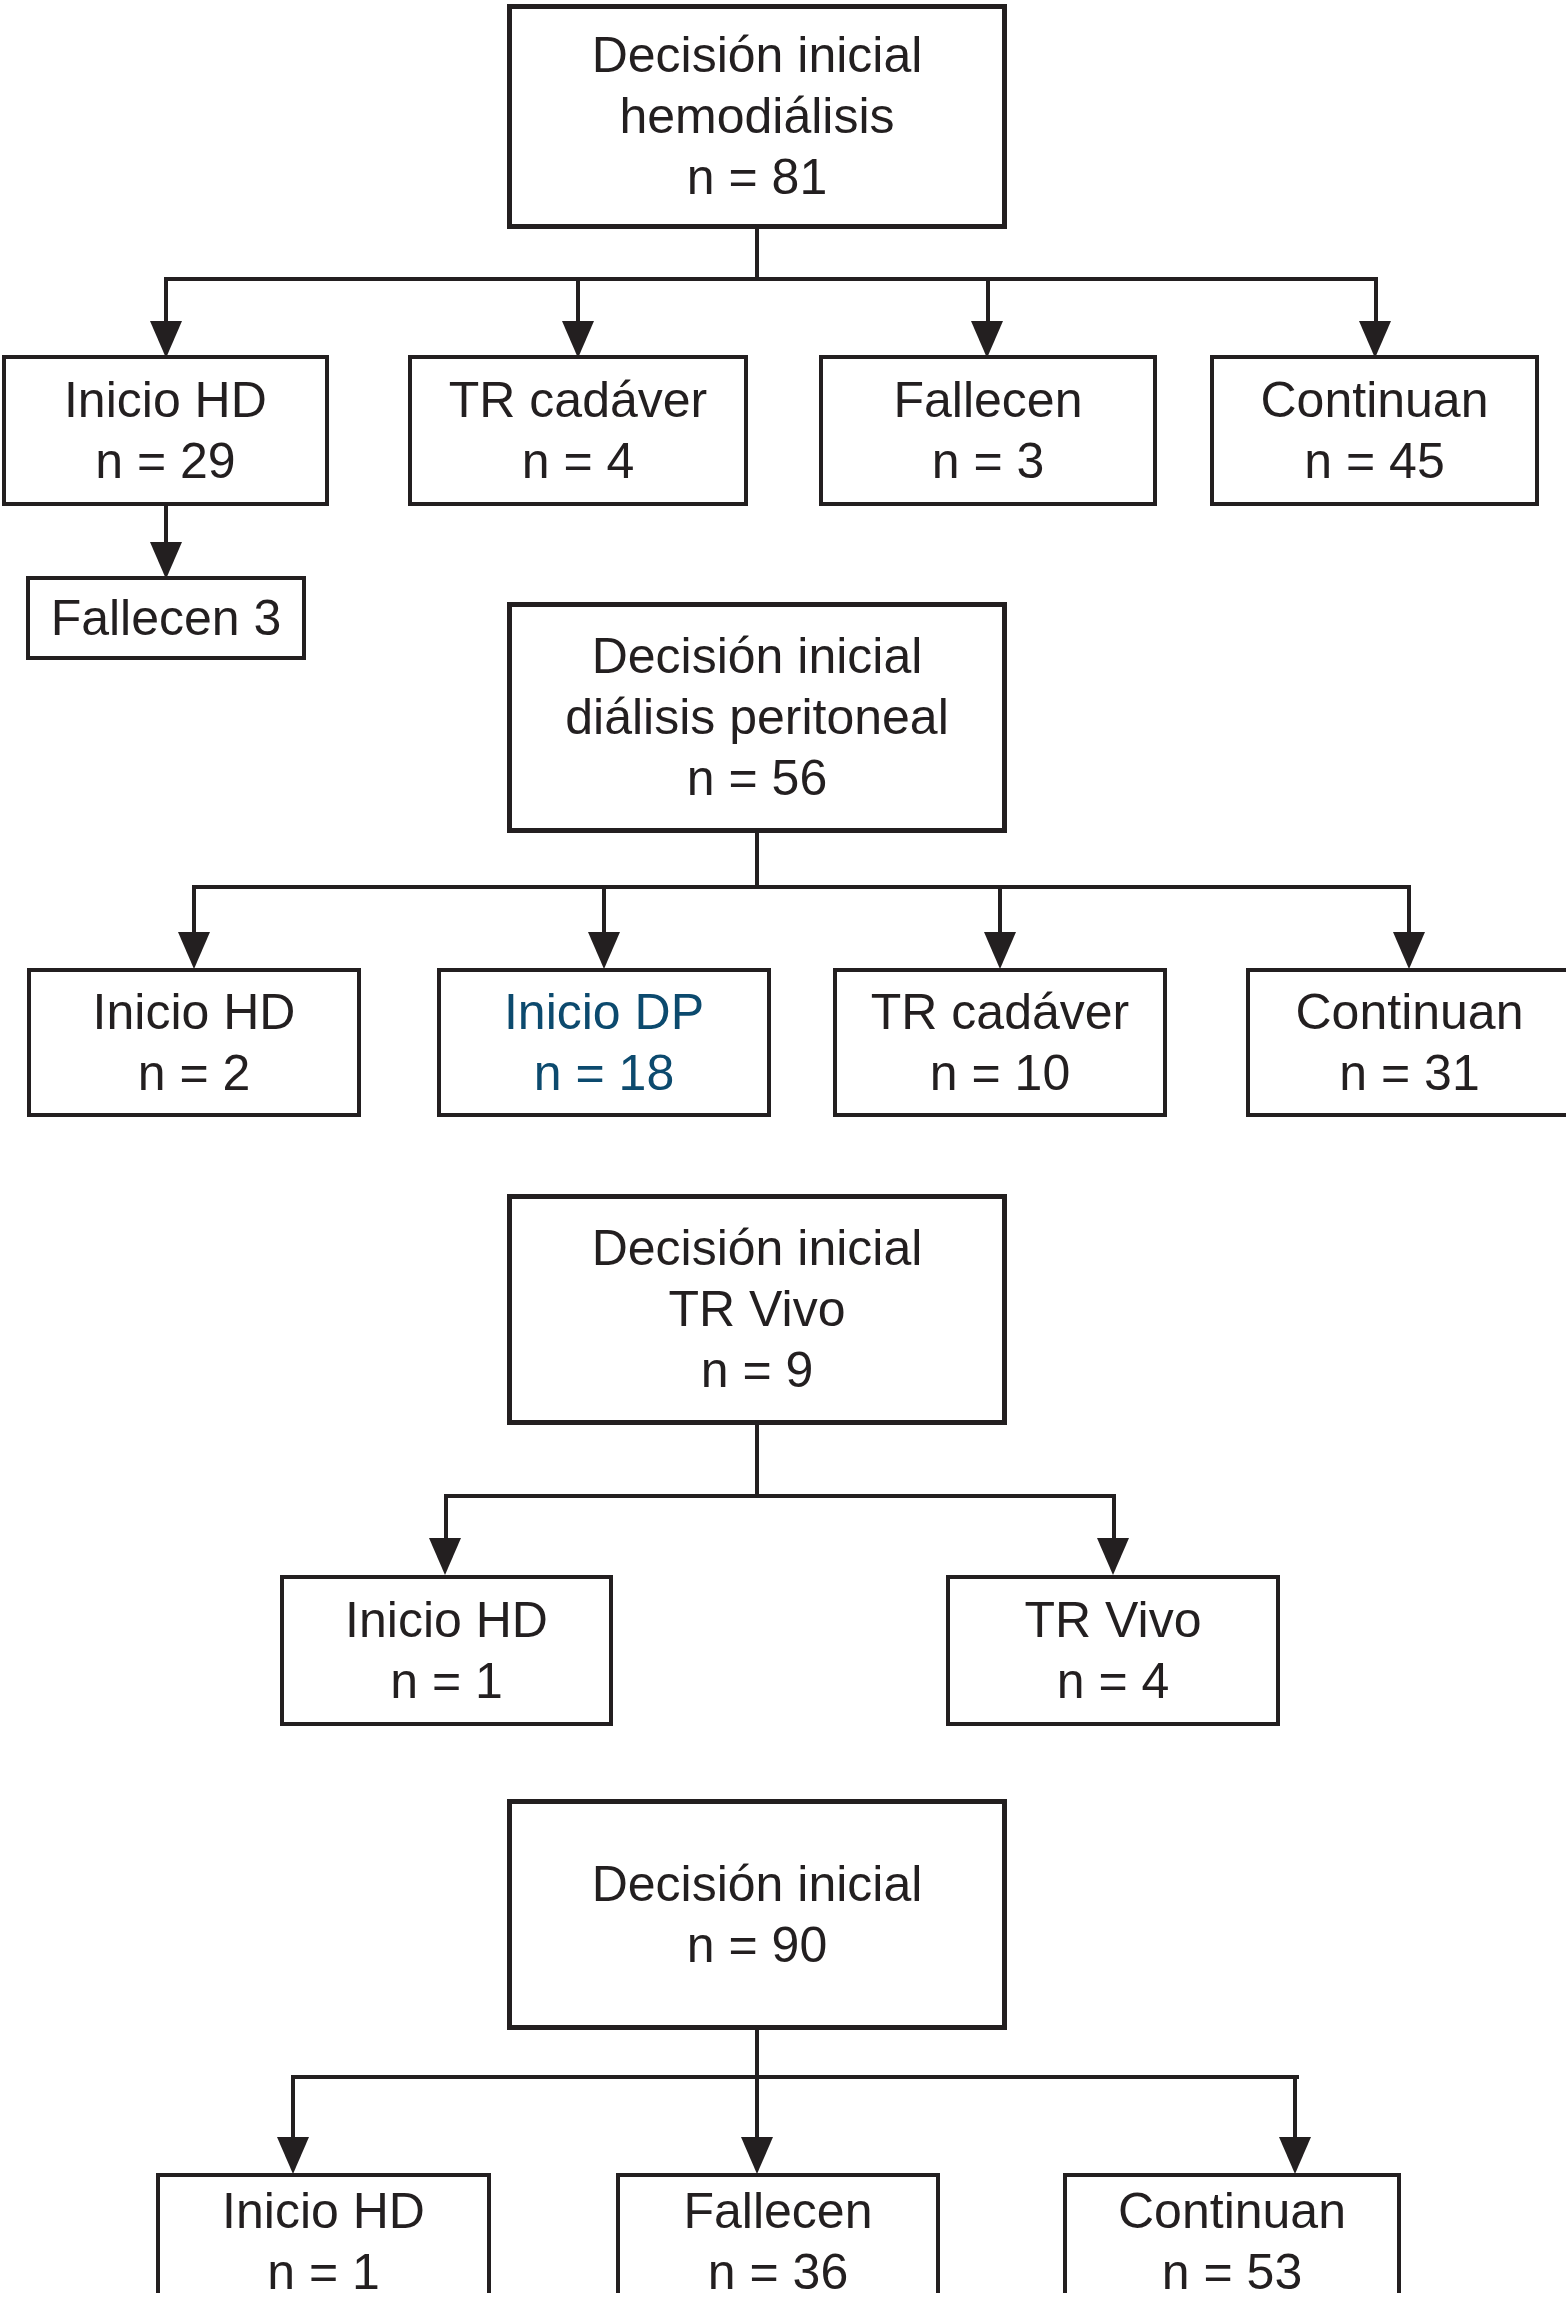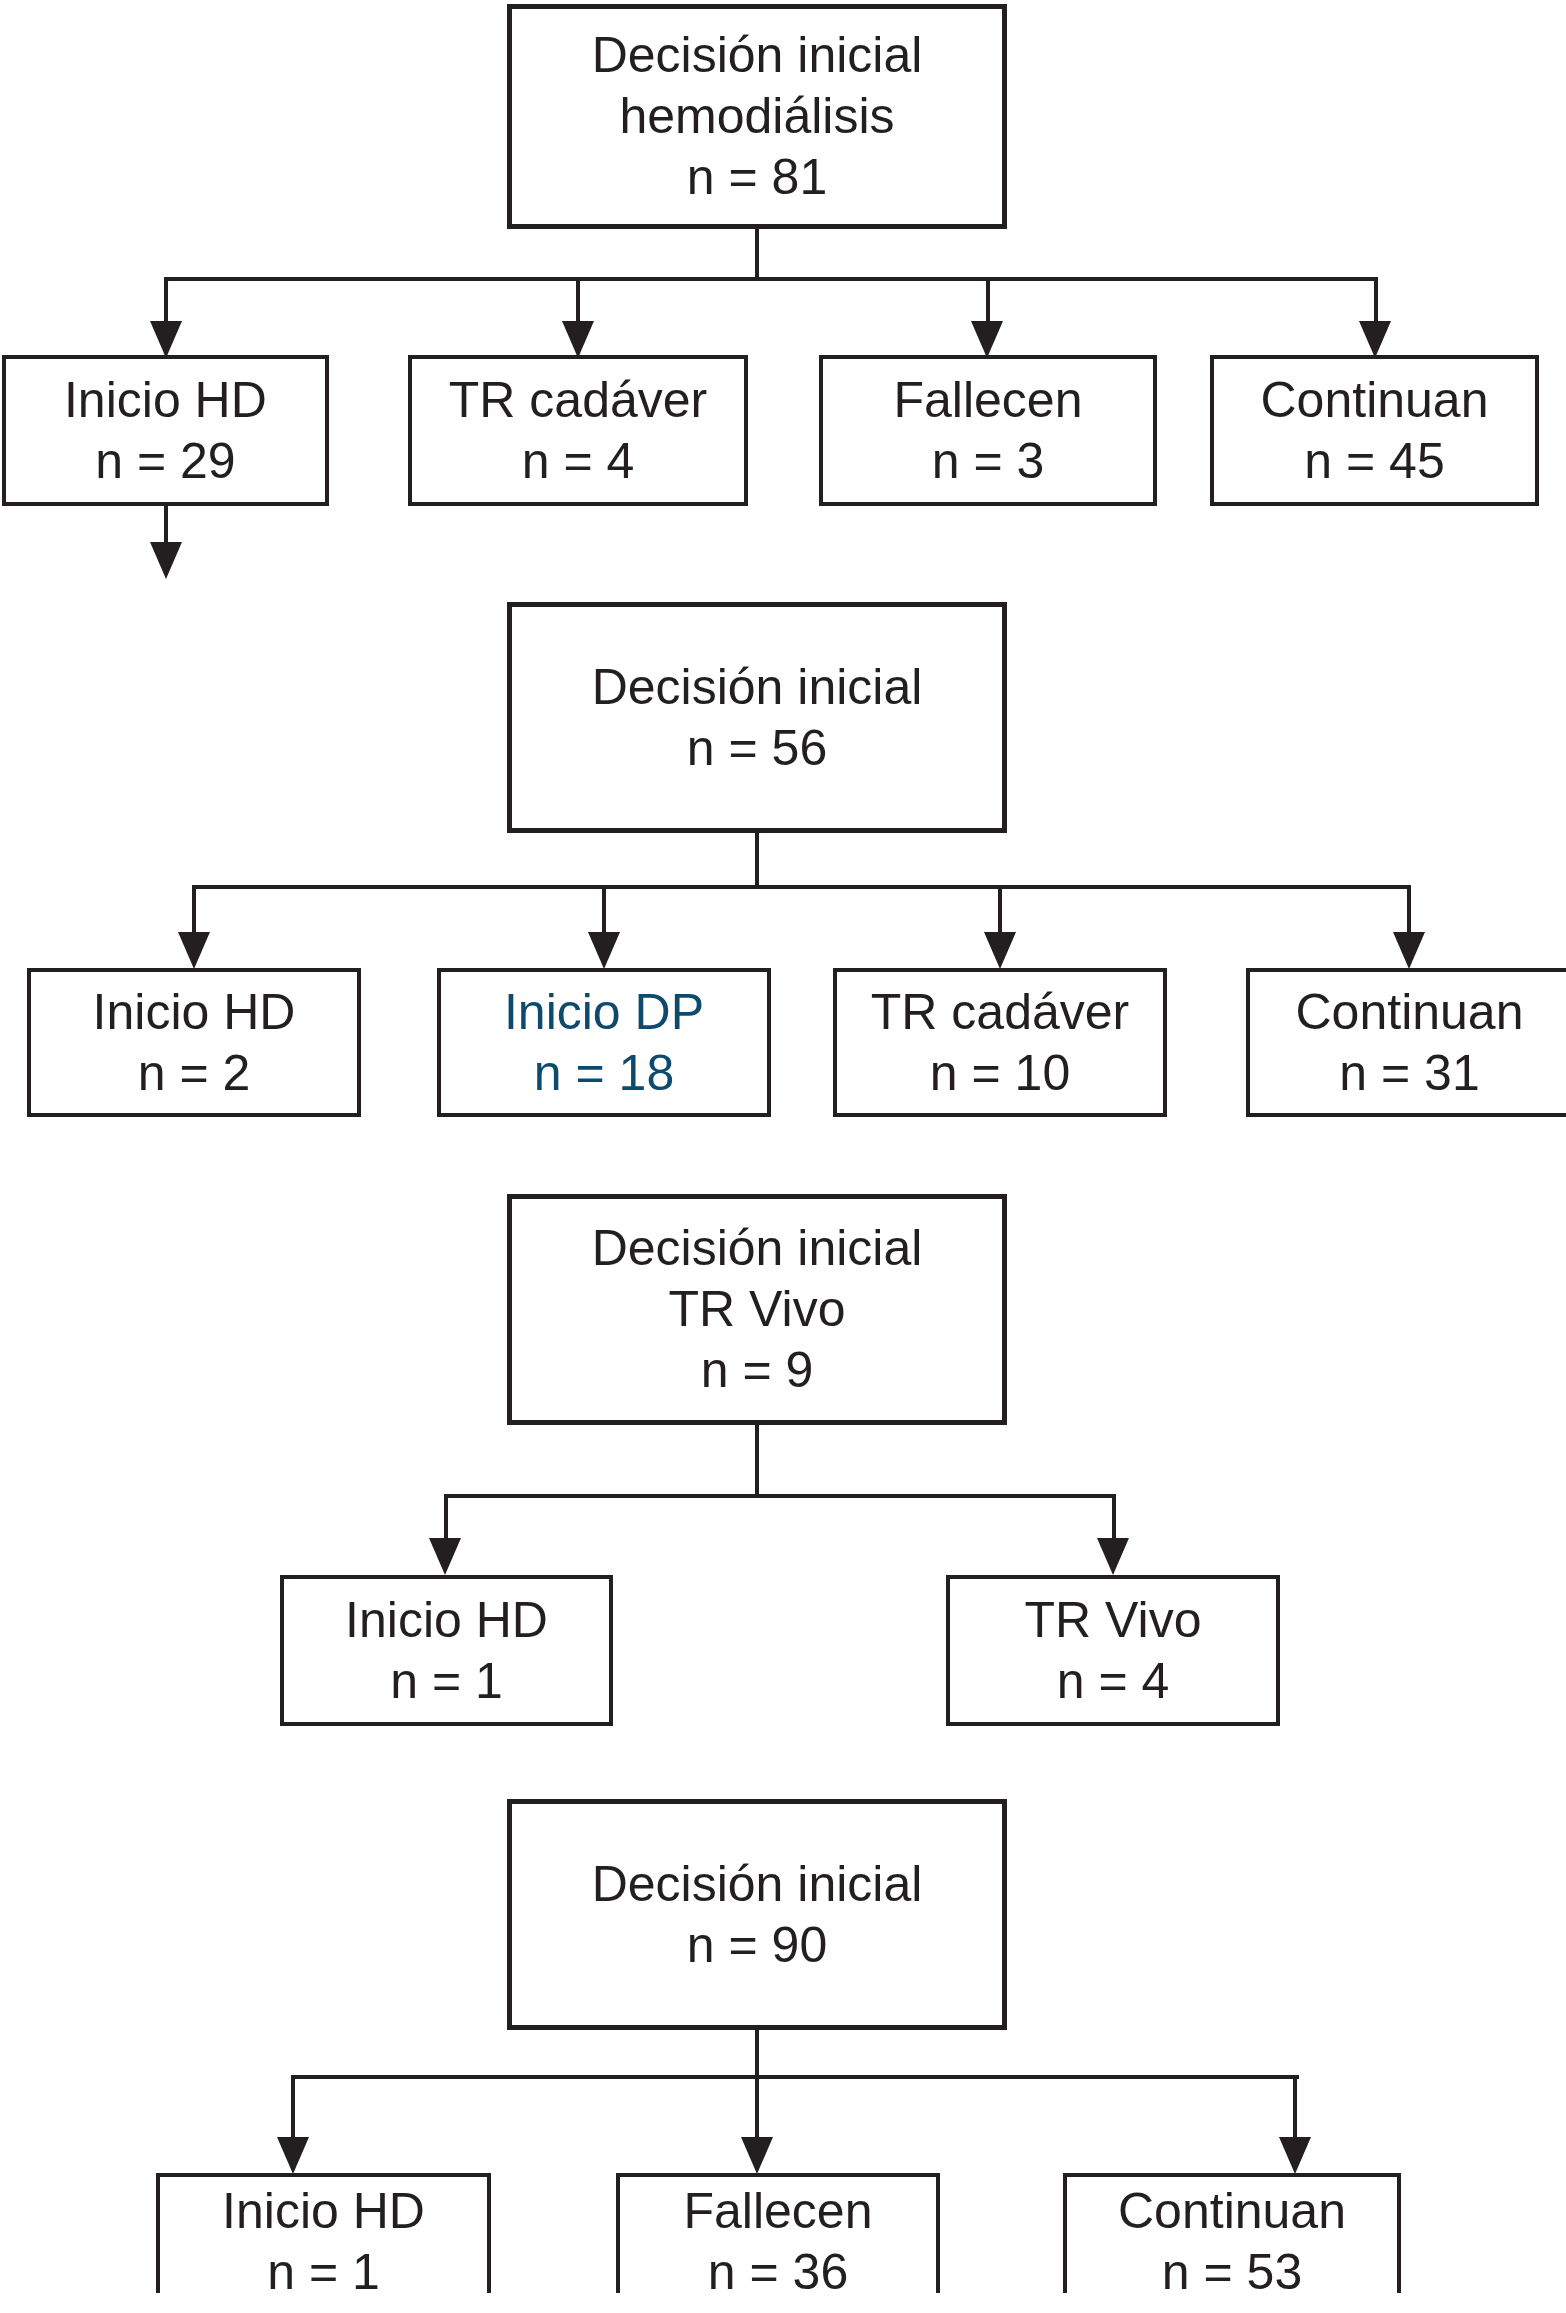--- a/index.html
+++ b/index.html
@@ -80,23 +80,27 @@
     <div>Fallecen</div>
     <div>n = 3</div>
   </div>
   <div class="node" style="left: 1210px; top: 355px; width: 329px; height: 151px; border-color: rgb(35, 31, 32); color: rgb(35, 31, 32);">
     <div>Continuan</div>
     <div>n = 45</div>
   </div>
 
   <div class="vline" style="left: 164px; top: 506px; height: 40px; background: rgb(35, 31, 32);"></div>
   <div class="arrowhead" style="left: 150px; top: 542px; border-top-color: rgb(35, 31, 32);"></div>
+  <div class="node" style="left: 26px; top: 576px; width: 280px; height: 84px; border-color: rgb(35, 31, 32); color: rgb(35, 31, 32);">
+    <div>Fallecen 3</div>
+  </div>
 
   <div class="node parent" style="left: 507px; top: 602px; width: 500px; height: 231px; border-color: rgb(35, 31, 32); color: rgb(35, 31, 32);">
     <div>Decisión inicial</div>
+    <div>diálisis peritoneal</div>
     <div>n = 56</div>
   </div>
 
   <div class="vline" style="left: 755px; top: 833px; height: 56px; background: rgb(35, 31, 32);"></div>
   <div class="hline" style="left: 192px; top: 885px; width: 1219px; background: rgb(35, 31, 32);"></div>
 
   <div class="vline" style="left: 192px; top: 885px; height: 51px; background: rgb(35, 31, 32);"></div>
   <div class="arrowhead" style="left: 178px; top: 932px; border-top-color: rgb(35, 31, 32);"></div>
   <div class="vline" style="left: 602px; top: 885px; height: 51px; background: rgb(35, 31, 32);"></div>
   <div class="arrowhead" style="left: 588px; top: 932px; border-top-color: rgb(35, 31, 32);"></div>

